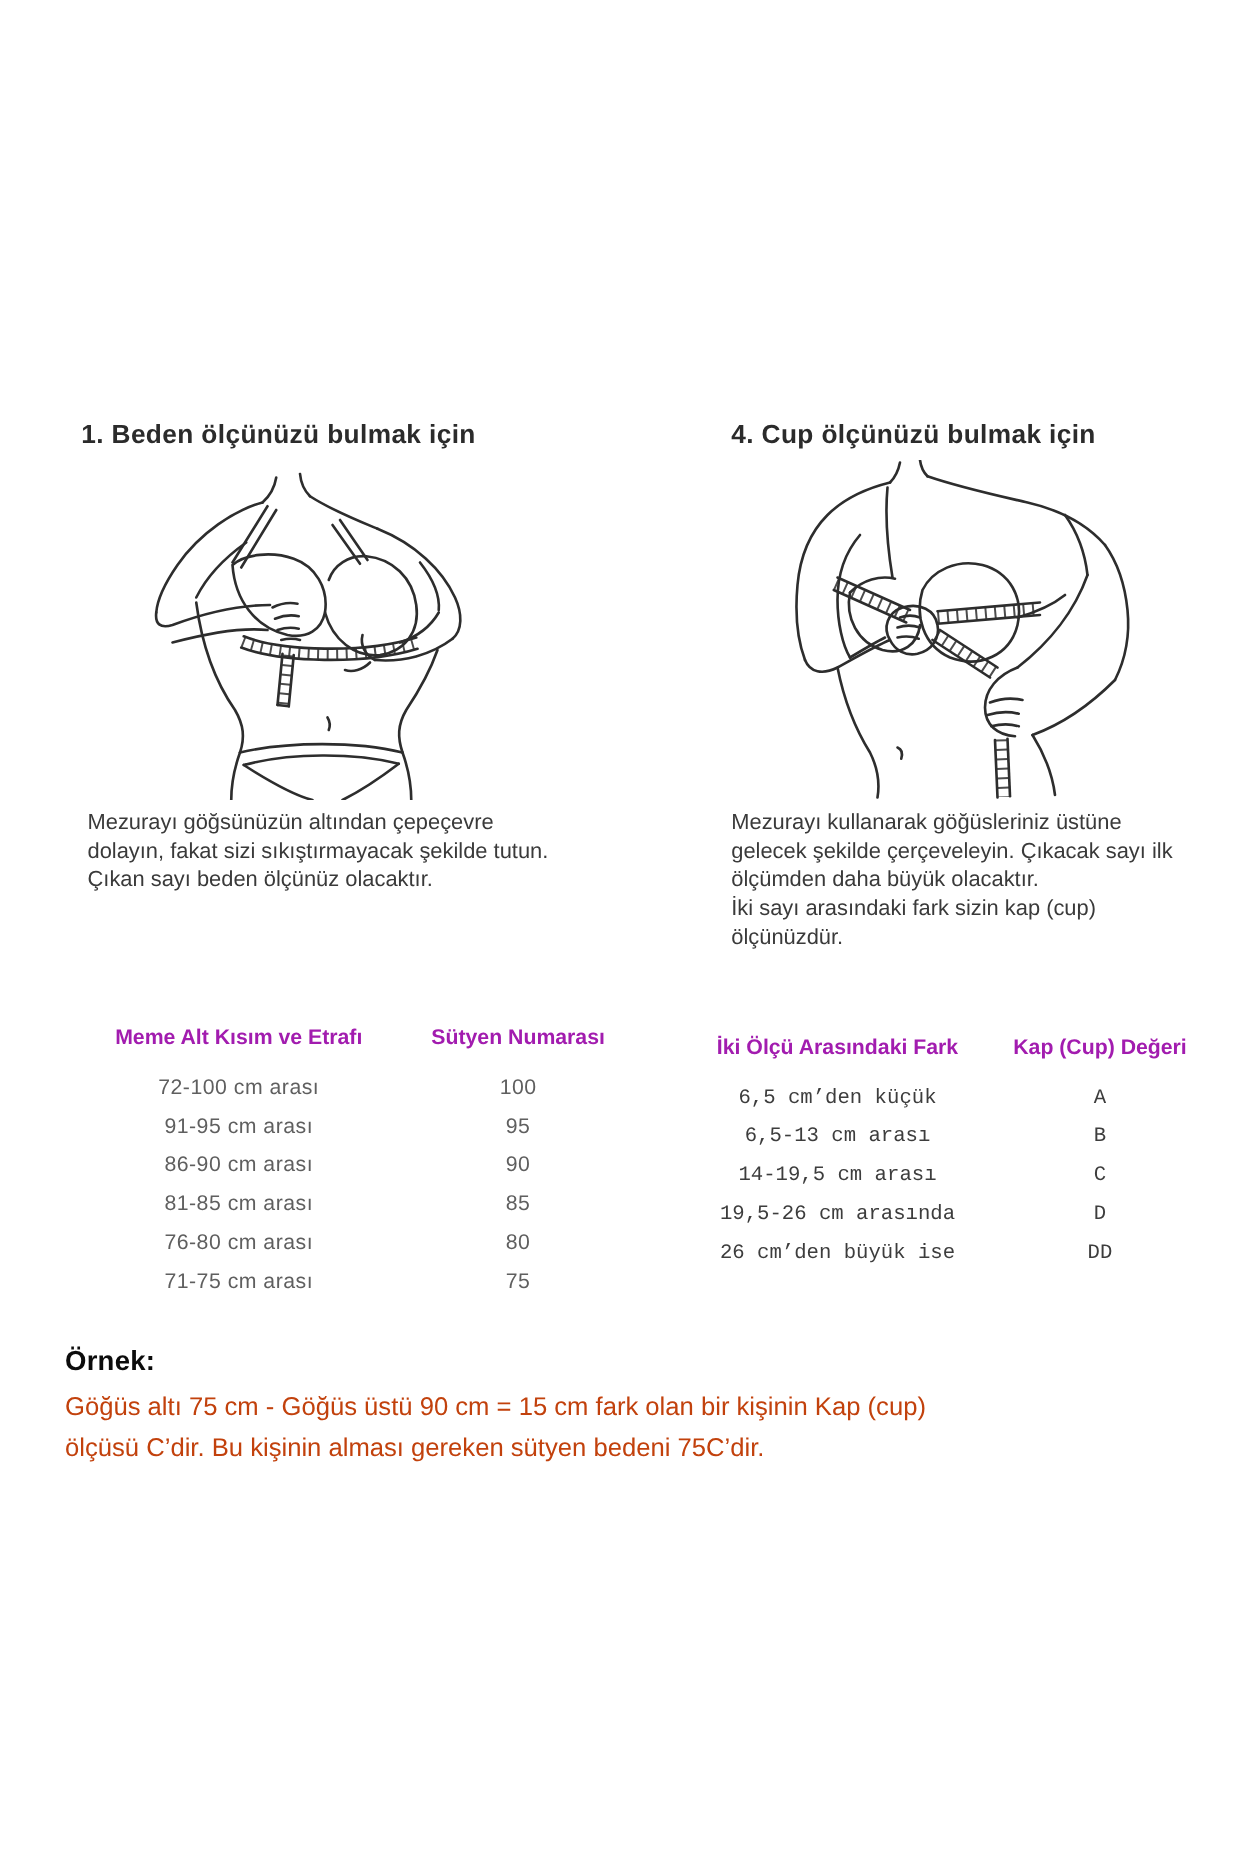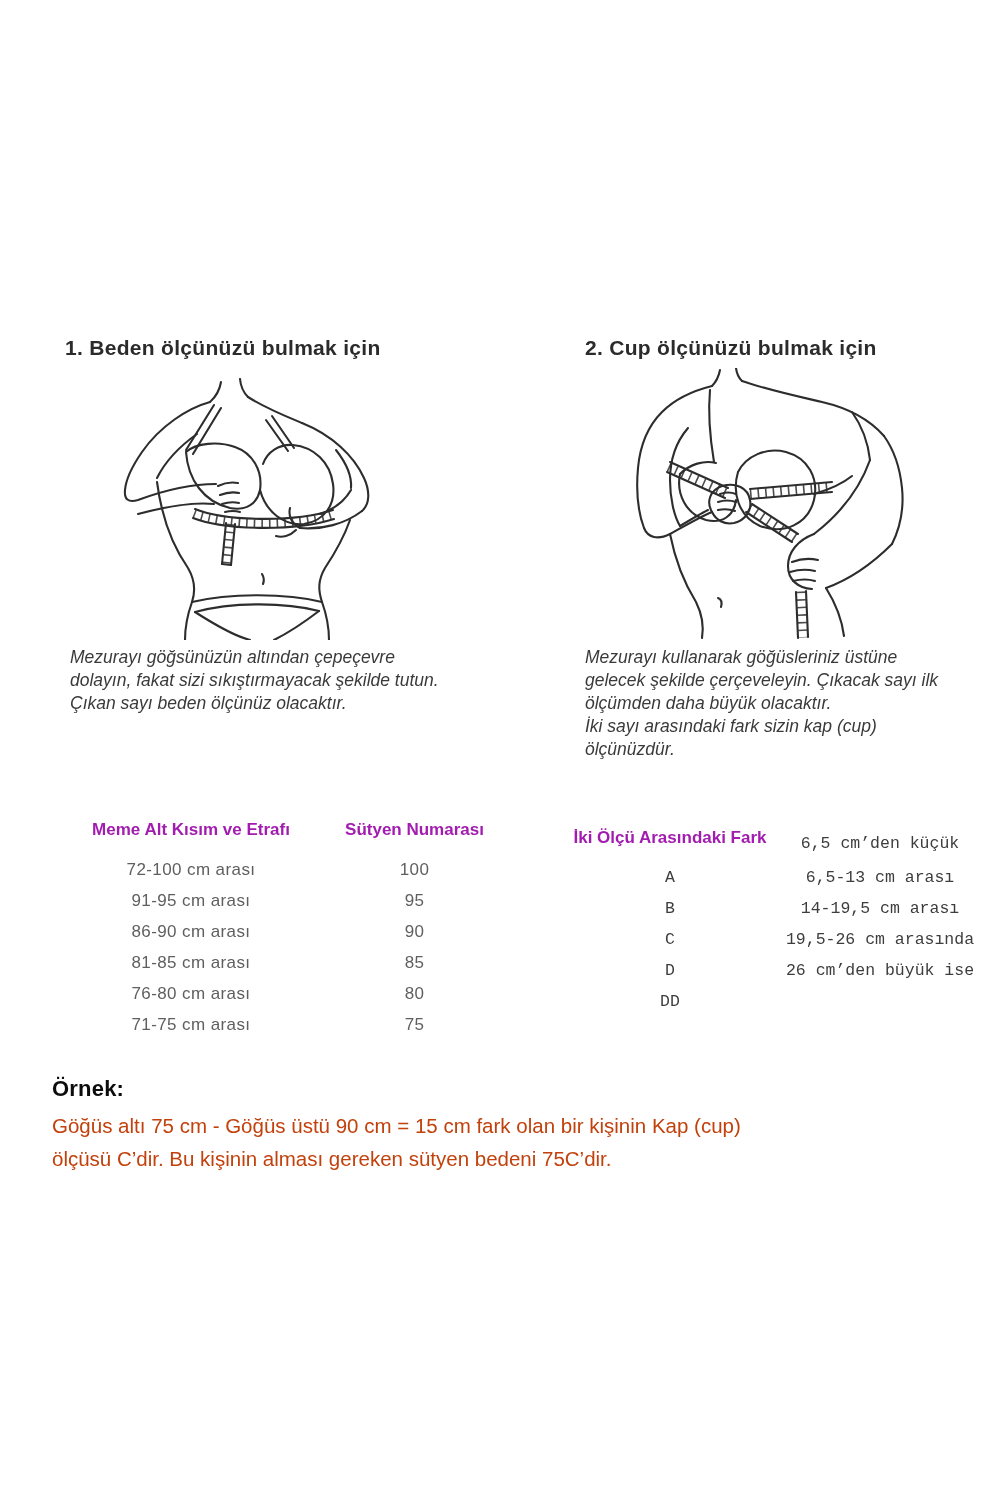--- a/index.html
+++ b/index.html
@@ -29,21 +29,20 @@
   #figure-cup{left:600px;top:368px;width:340px;height:272px;}
   .figure svg{display:block;width:100%;height:100%;}
 
   .section-desc{
     position:absolute;
     font-size:17.5px;
     line-height:1.32;
     color:#3a3a3a;
     margin:0;
     white-space:pre-line;
-    font-style:italic;
   }
   #desc-band{left:70px;top:646px;width:385px;}
   #desc-cup{left:585px;top:646px;width:370px;}
 
   .size-table{position:absolute;display:grid;}
   #band-table{left:65px;top:820px;width:447px;grid-template-columns:252px 195px;}
   #cup-table{left:560px;top:828px;width:420px;grid-template-columns:220px 200px;}
   .size-table .th{
     font-weight:700;font-size:17px;color:#a21caf;
     text-align:center;padding-bottom:14px;white-space:nowrap;
@@ -68,21 +67,21 @@
   .line-art{fill:none;stroke:#2d2d2d;stroke-width:2.1;stroke-linecap:round;stroke-linejoin:round;}
   .tape-rungs{fill:none;stroke:#2d2d2d;stroke-linecap:butt;stroke-dasharray:1.6 6;opacity:.85;}
 </style>
 </head>
 <body>
 
 <div class="page">
 
   <h2 class="section-heading" id="heading-band">1. Beden ölçünüzü bulmak için</h2>
 
-  <h2 class="section-heading" id="heading-cup">2. Cup ölçünüzü bulmak için</h2>
+  <h2 class="section-heading" id="heading-cup">4. Cup ölçünüzü bulmak için</h2>
 
   <div class="figure" id="figure-band">
     <svg viewBox="0 0 320 262" xmlns="http://www.w3.org/2000/svg">
       <g class="line-art">
 
         <path d="M121,4 Q119,16 110,24"></path>
         <path d="M140,1 Q141,12 148,19"></path>
 
         <path d="M110,24 C88,30 60,48 42,74 C33,87 26,100 25,112"></path>
         <path d="M97,56 C80,68 65,84 57,100"></path>
@@ -212,20 +211,21 @@
     <div class="td">81-85 cm arası</div>
     <div class="td">85</div>
     <div class="td">76-80 cm arası</div>
     <div class="td">80</div>
     <div class="td">71-75 cm arası</div>
     <div class="td">75</div>
   </div>
 
   <div class="size-table" id="cup-table">
     <div class="th">İki Ölçü Arasındaki Fark</div>
+    <div class="th">Kap (Cup) Değeri</div>
     <div class="td">6,5 cm’den küçük</div>
     <div class="td">A</div>
     <div class="td">6,5-13 cm arası</div>
     <div class="td">B</div>
     <div class="td">14-19,5 cm arası</div>
     <div class="td">C</div>
     <div class="td">19,5-26 cm arasında</div>
     <div class="td">D</div>
     <div class="td">26 cm’den büyük ise</div>
     <div class="td">DD</div>

